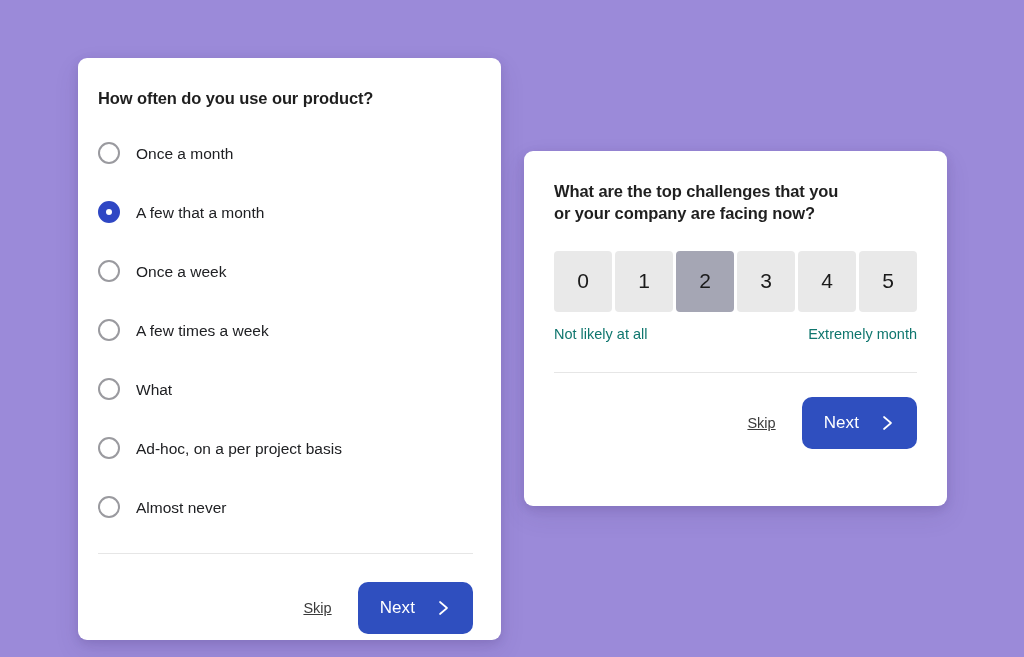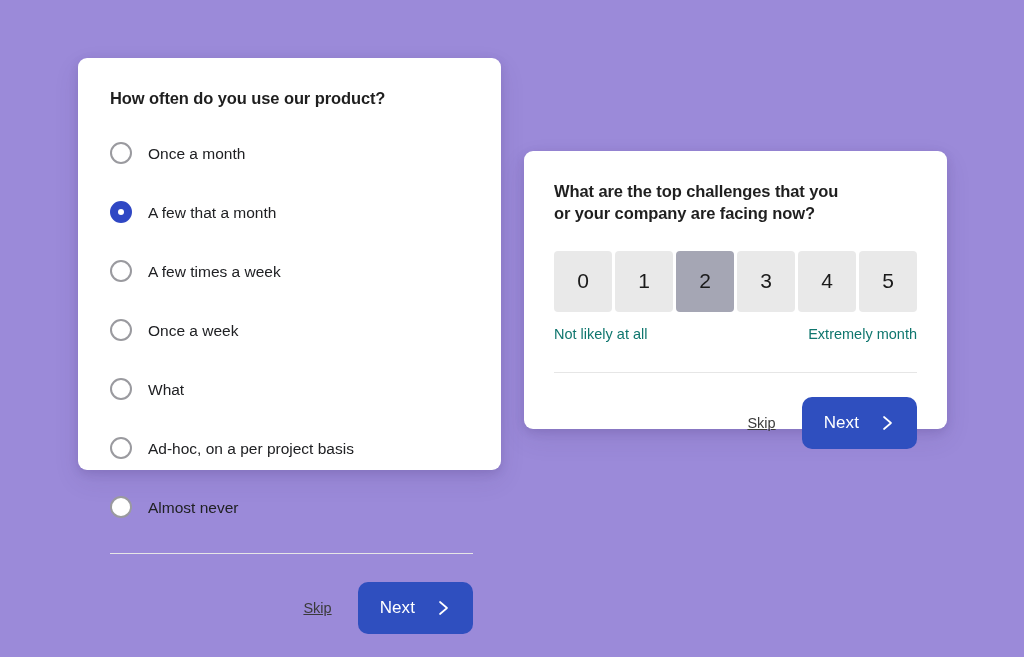--- a/index.html
+++ b/index.html
@@ -28,29 +28,29 @@
     border-radius: 9px;
     box-shadow: 0 3px 10px rgba(55, 40, 100, 0.16),
                 0 10px 26px rgba(55, 40, 100, 0.10);
     box-sizing: border-box;
   }
 
   #card-frequency {
     left: 78px;
     top: 58px;
     width: 423px;
-    height: 412px;
-    padding: 30px 28px 0 32px;
+    height: 582px;
+    padding: 30px 28px 0 20px;
   }
 
   #card-nps {
     left: 524px;
     top: 151px;
     width: 423px;
-    height: 278px;
+    height: 355px;
     padding: 30px 30px 0 30px;
   }
 
   
   .card-title {
     font-size: 16.5px;
     font-weight: bold;
     color: #1f1f1f;
     letter-spacing: -0.1px;
     line-height: 1.33;
@@ -210,26 +210,26 @@
         <span class="radio-label">Once a month</span>
       </label>
 
       <label class="radio-row selected">
         <span class="radio-mark"></span>
         <span class="radio-label">A few that a month</span>
       </label>
 
       <label class="radio-row">
         <span class="radio-mark"></span>
+        <span class="radio-label">Once a week</span>
+      </label>
+
+      <label class="radio-row">
+        <span class="radio-mark"></span>
         <span class="radio-label">A few times a week</span>
-      </label>
-
-      <label class="radio-row">
-        <span class="radio-mark"></span>
-        <span class="radio-label">Once a week</span>
       </label>
 
       <label class="radio-row">
         <span class="radio-mark"></span>
         <span class="radio-label">What</span>
       </label>
 
       <label class="radio-row">
         <span class="radio-mark"></span>
         <span class="radio-label">Ad-hoc, on a per project basis</span>

